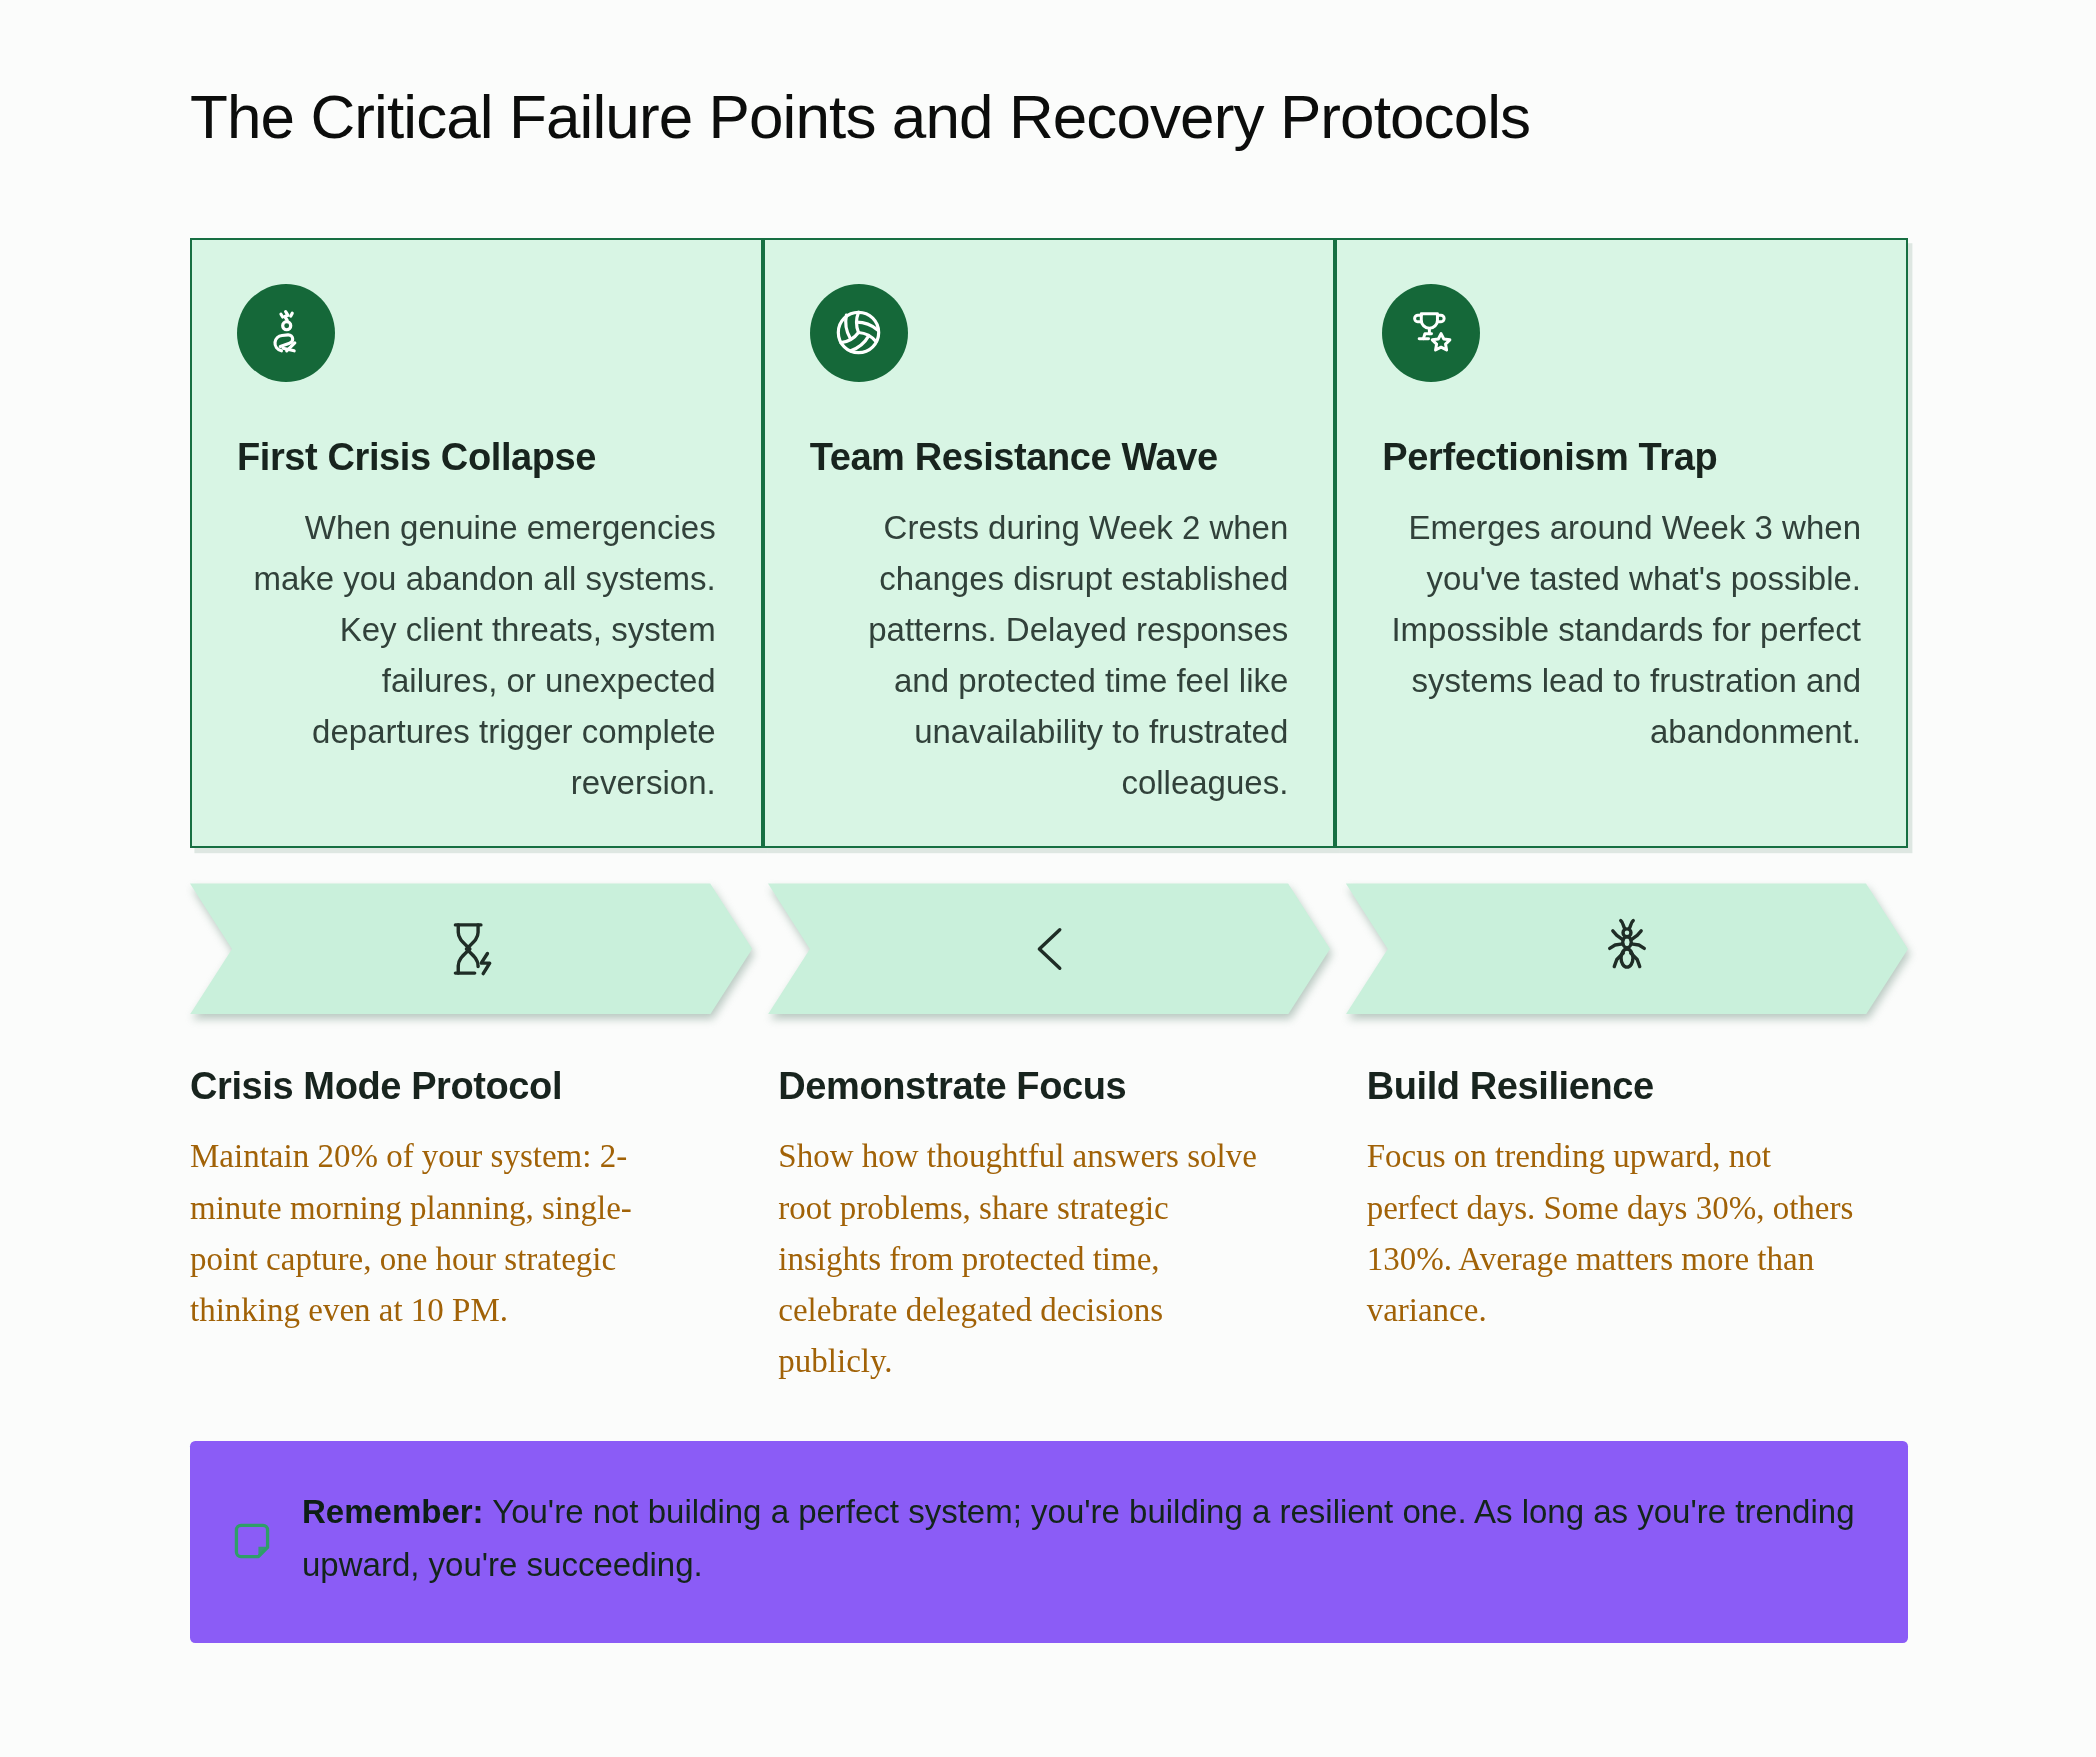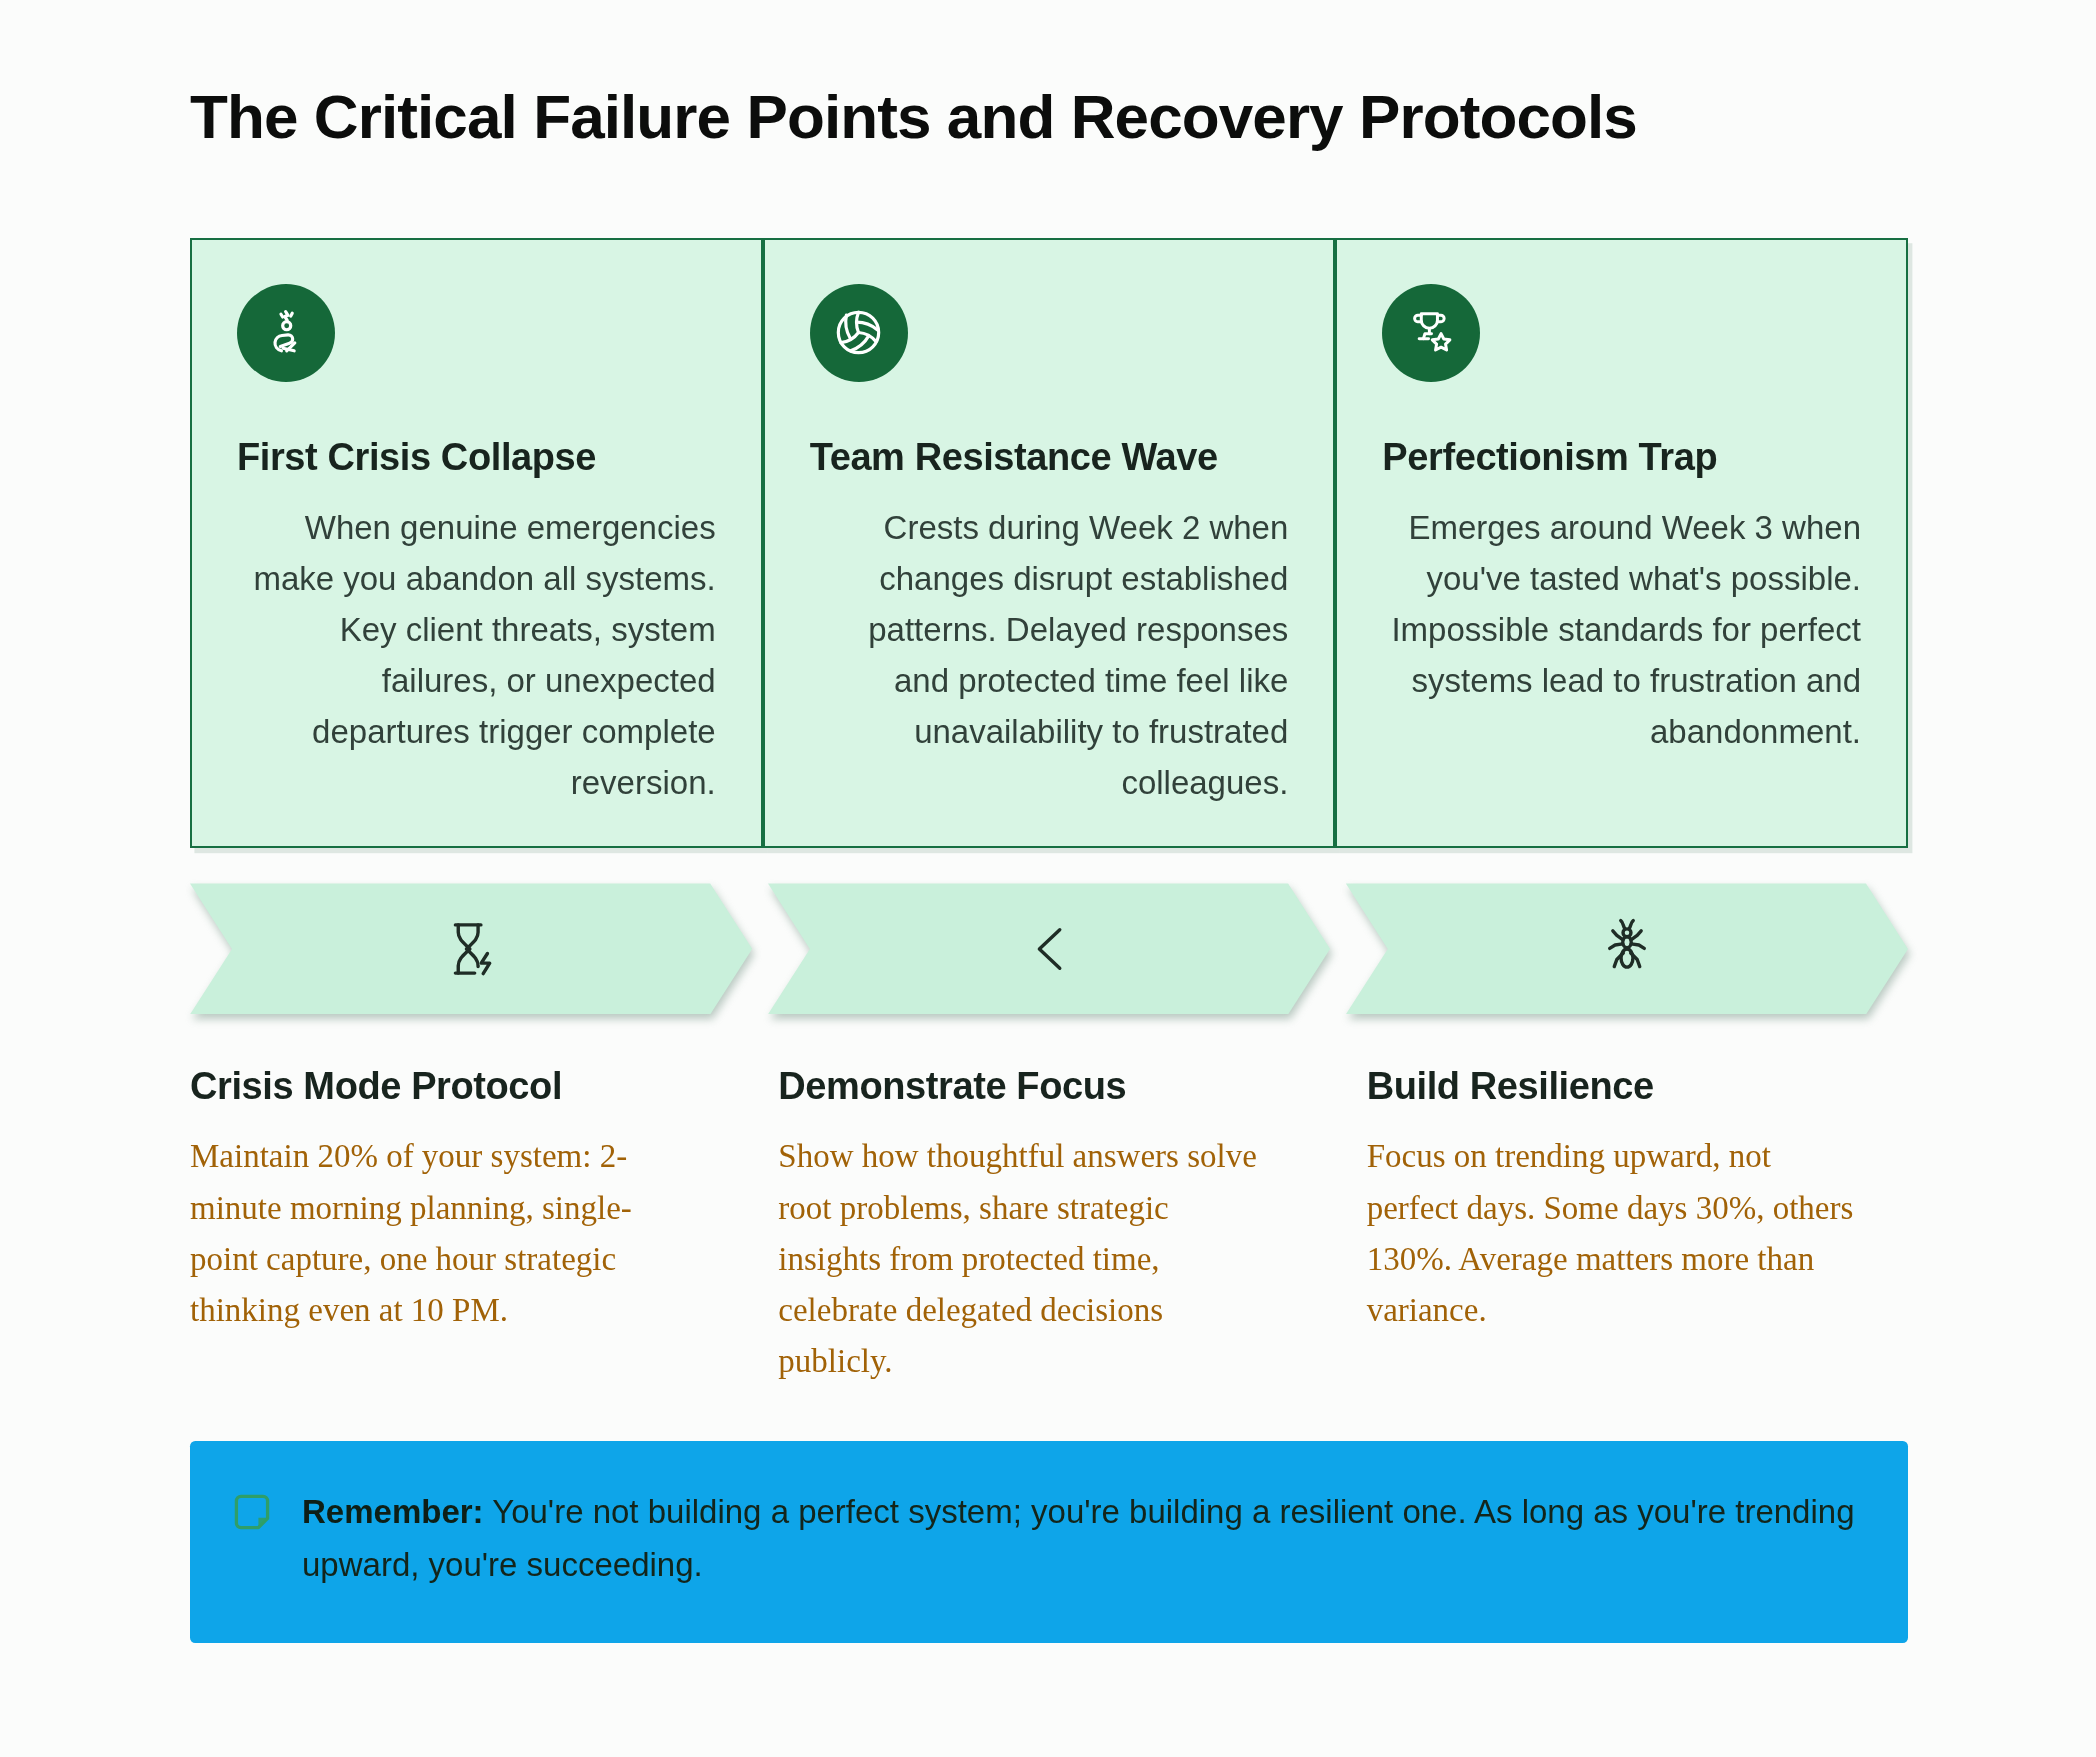--- a/index.html
+++ b/index.html
@@ -8,21 +8,21 @@
     background: #fbfcfb;
     font-family: "Liberation Sans", sans-serif;
     color: #31413a;
     overflow: hidden;
   }
   .wrap { padding: 77px 188px 0 190px; }
 
   h1 {
     font-size: 62px;
     line-height: 1.3;
-    font-weight: 700;
+    font-weight: 400;
     letter-spacing: -0.9px;
     color: #0c0d0c;
     max-width: 1537px;
   }
 
   
   .cards {
     display: grid;
     grid-template-columns: repeat(3, 1fr);
     margin-top: 80px;
@@ -79,26 +79,26 @@
     font-size: 33px;
     line-height: 1.55;
     color: #a16207;
     max-width: 489px;
     font-family: Liberation Serif, serif;
   }
 
   
   .note {
     margin-top: 54px;
-    background: #0ea5e9;
+    background: #8b5cf6;
     border-radius: 5.2px;
     padding: 45px 40px 51px;
     display: flex;
     gap: 28px;
-    align-items: flex-start;
+    align-items: center;
   }
   .note-icon { width: 44px; height: 44px; flex: 0 0 auto; color: #2f9e68; margin-top: 3.5px; }
   .note p {
     font-size: 33px;
     line-height: 1.6;
     color: #13251b;
     max-width: 1581px;
   }
   .note b { font-weight: 700; color: #0e1f16; }
 </style>

